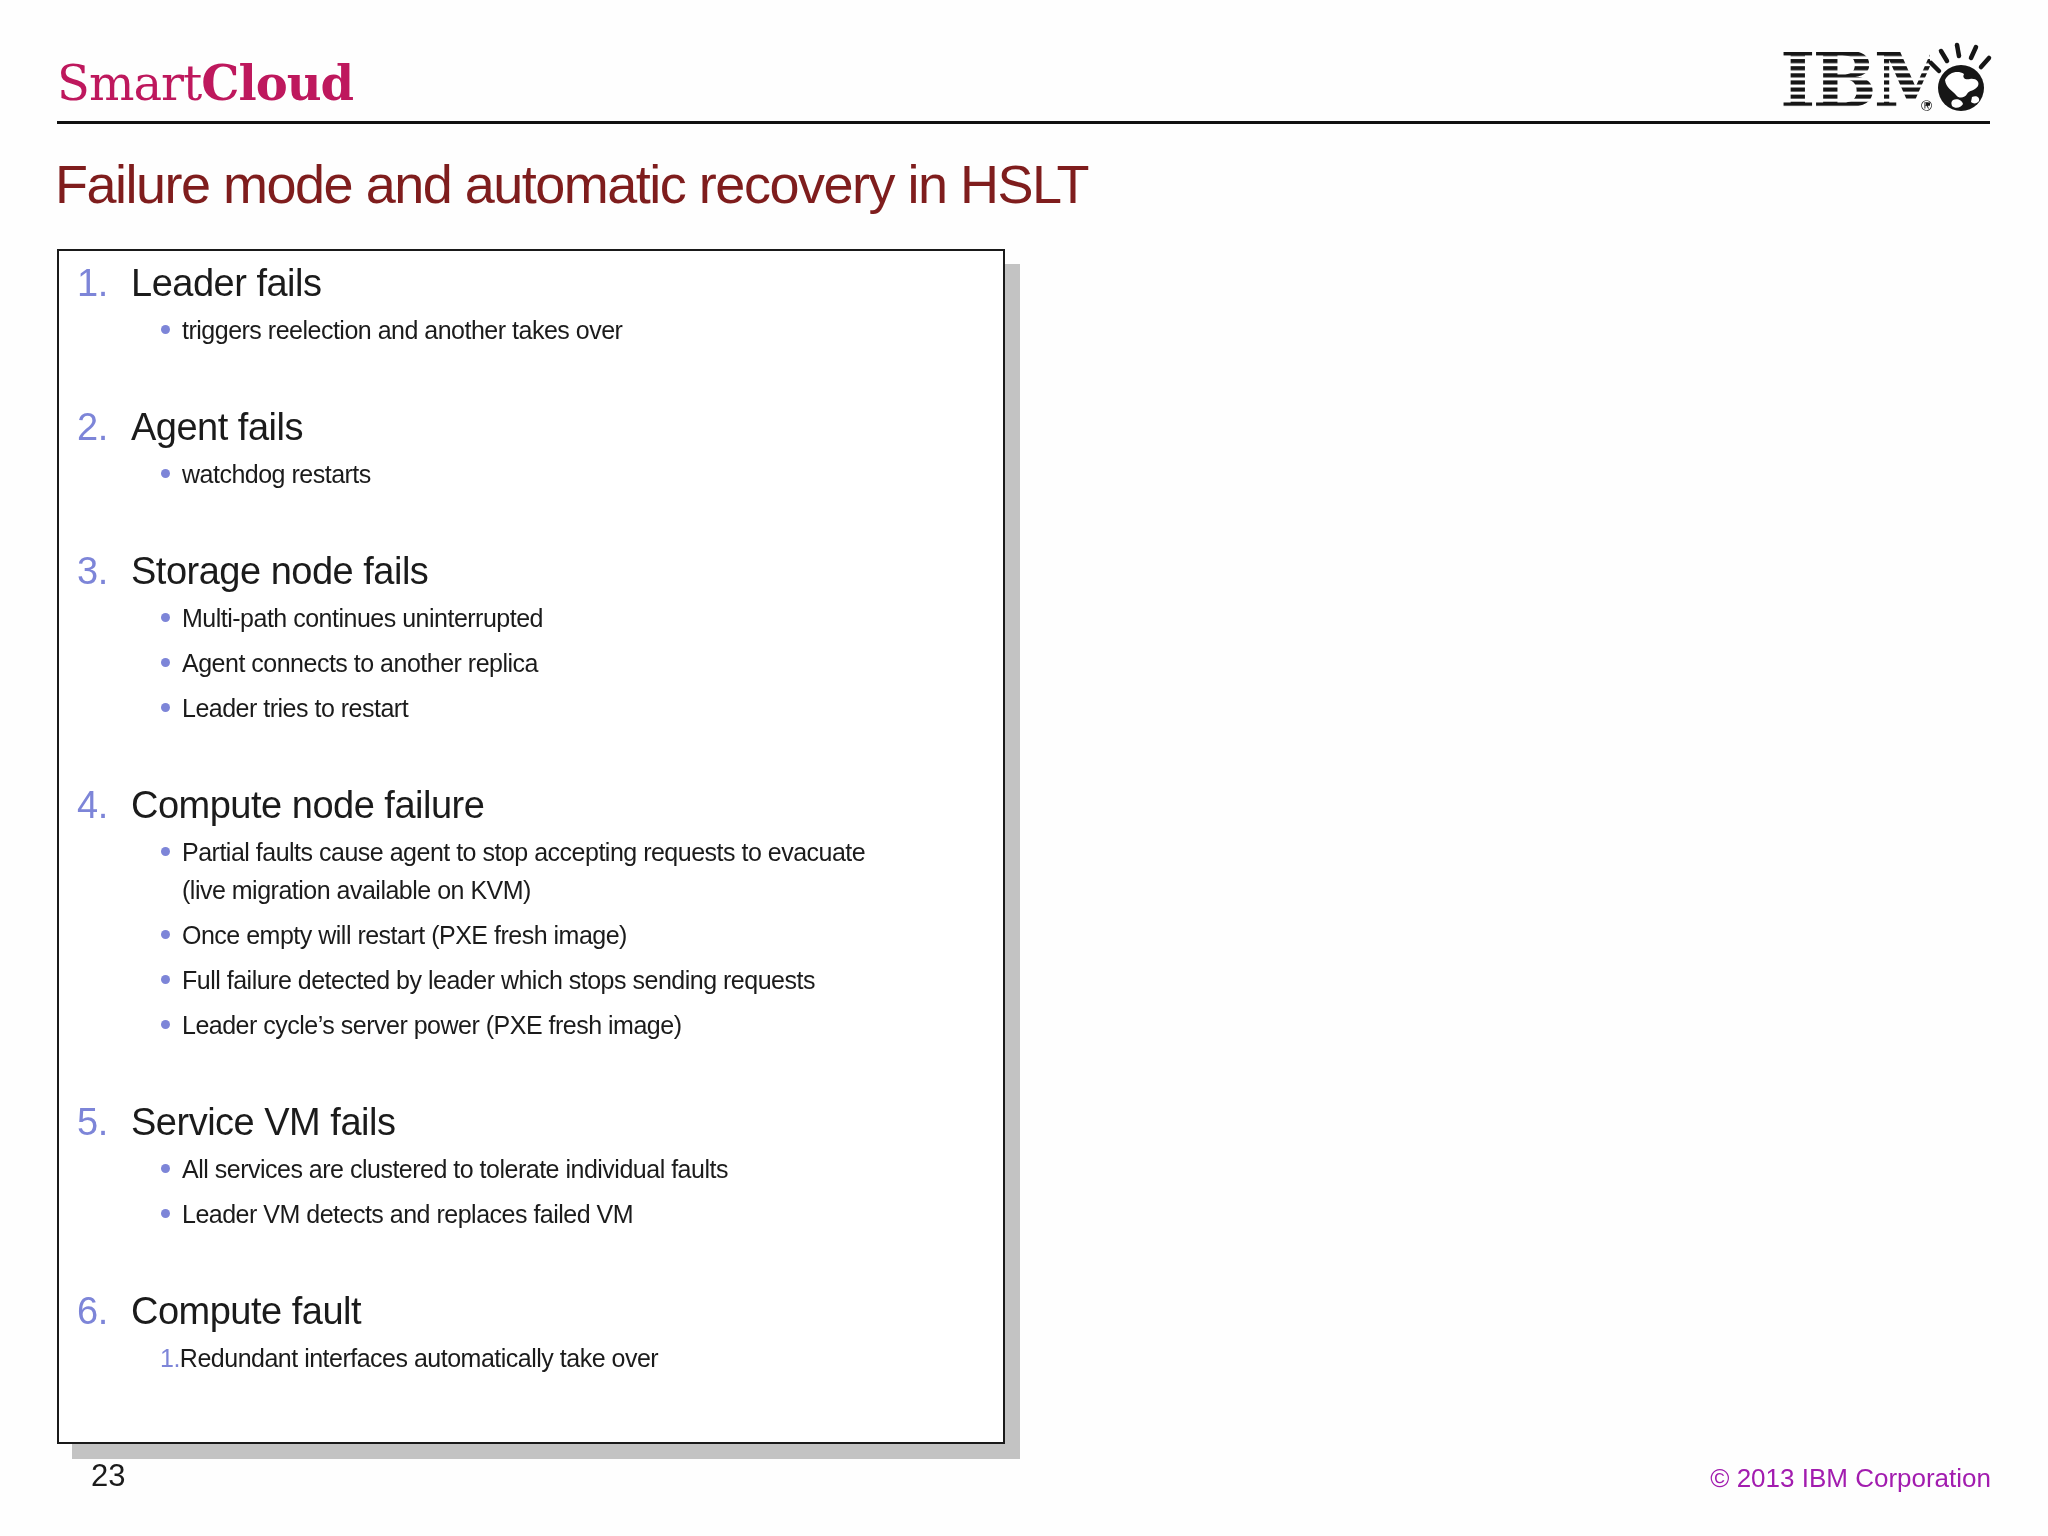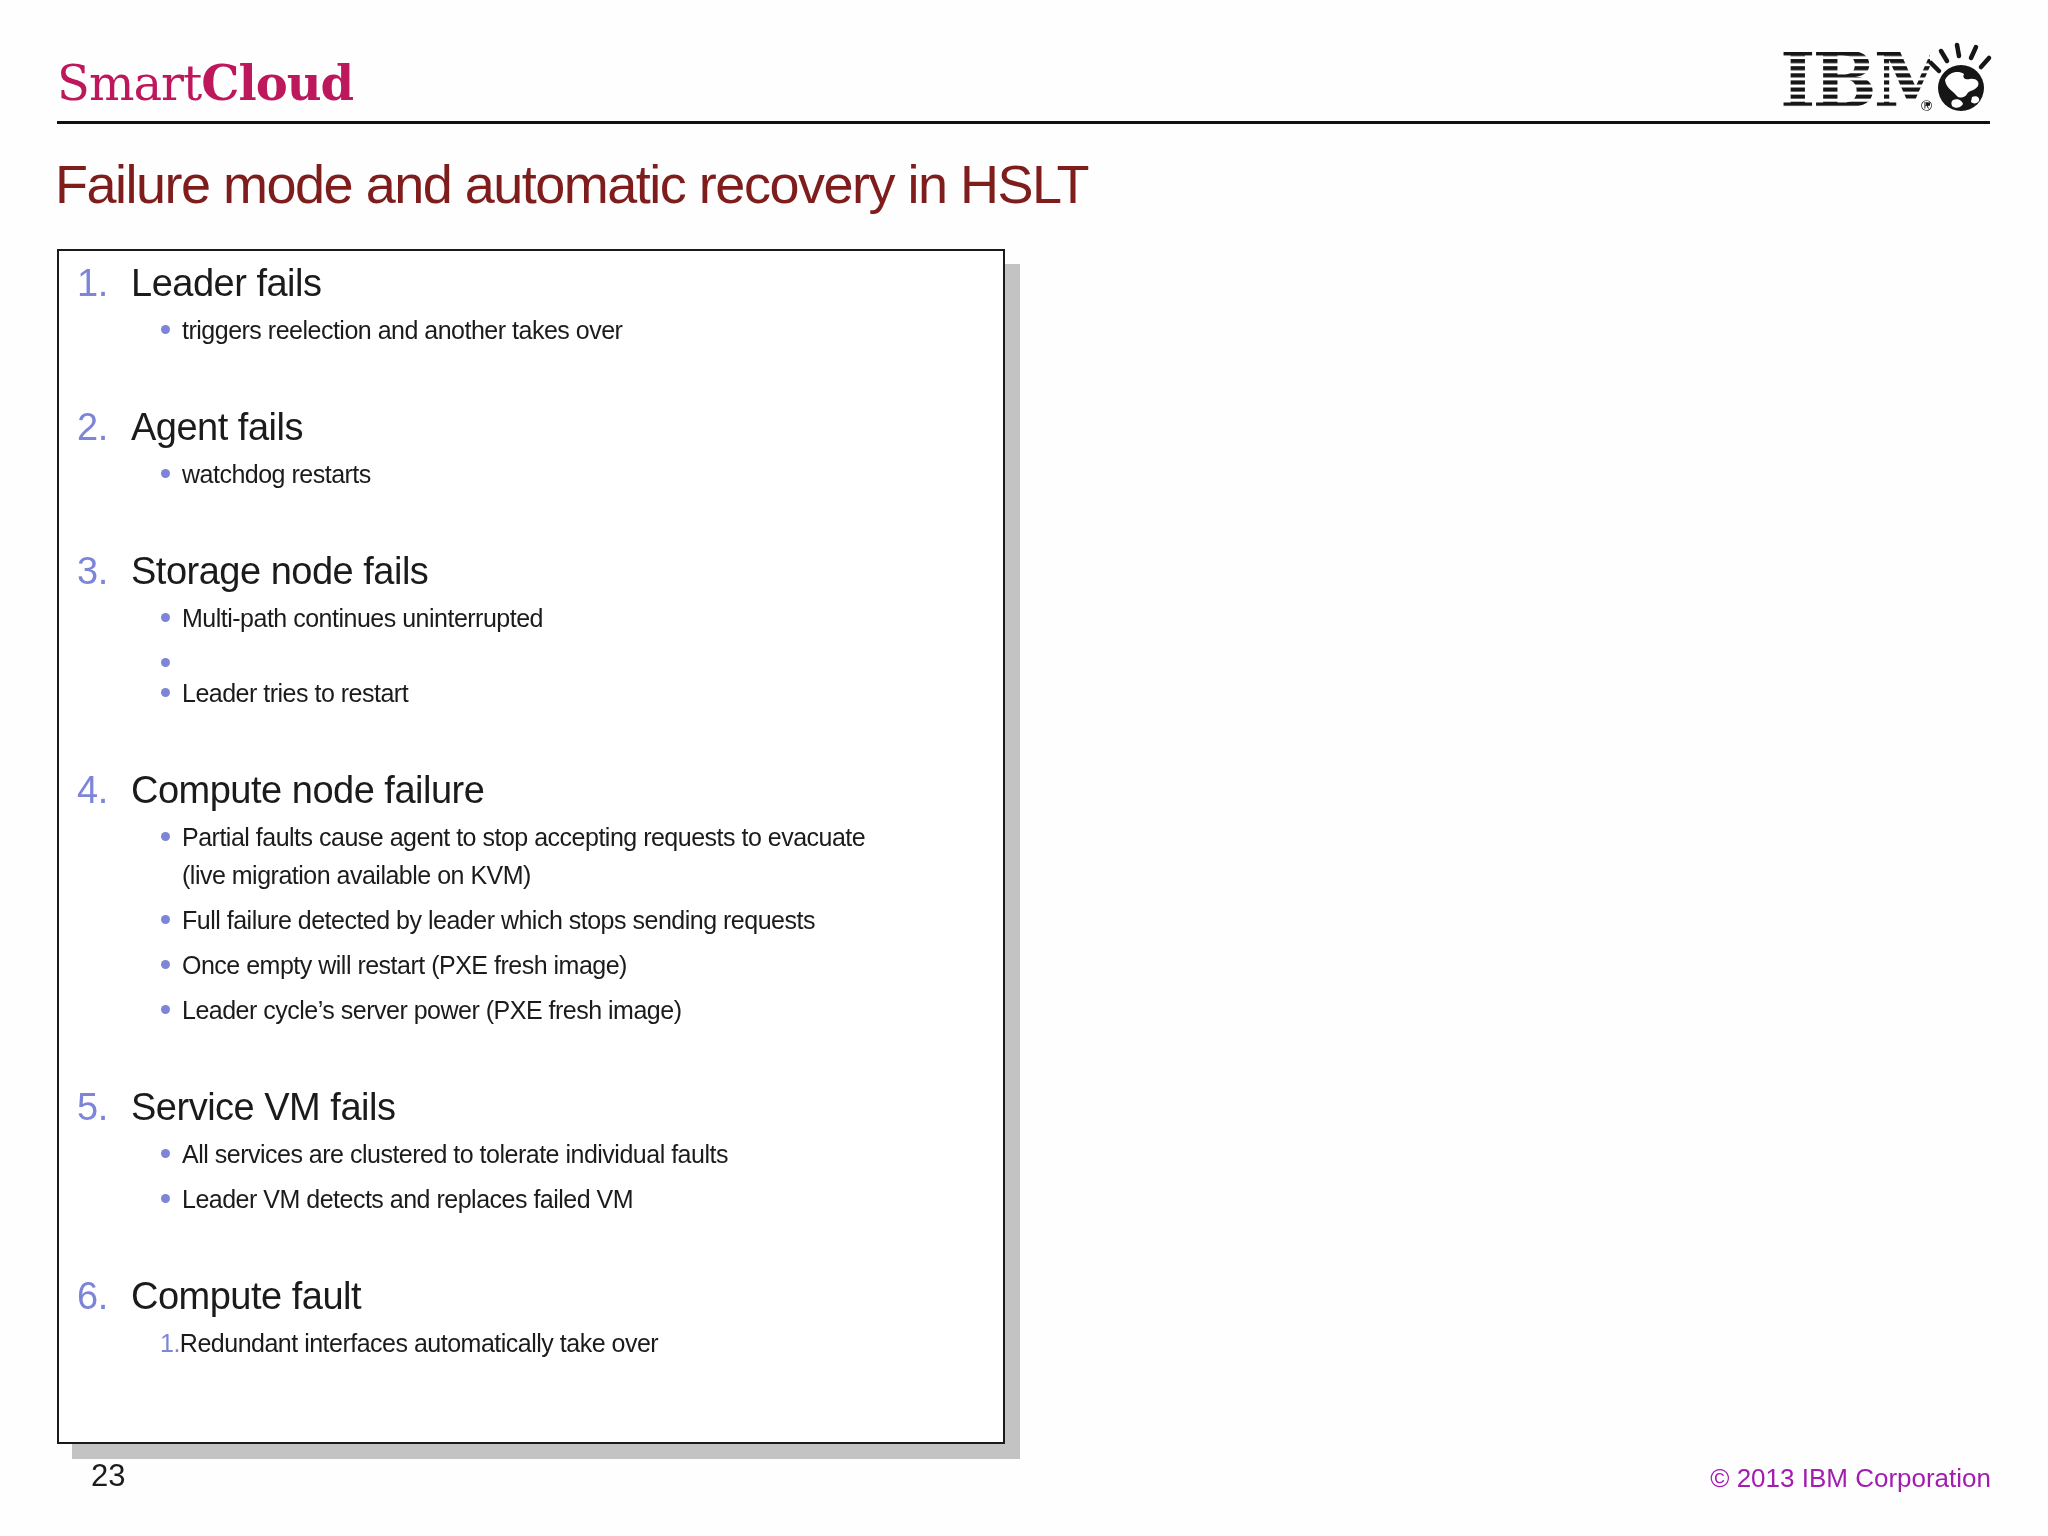--- a/index.html
+++ b/index.html
@@ -135,45 +135,46 @@
       <span class="num">3.</span>
       <span class="label">Storage node fails</span>
     </div>
     <div class="bullets">
       <div class="bullet">
         <span class="dot"></span>
         <span class="btext">Multi-path continues uninterrupted</span>
       </div>
       <div class="bullet">
         <span class="dot"></span>
+        <span class="btext">Agent connects to another replica</span>
       </div>
       <div class="bullet">
         <span class="dot"></span>
         <span class="btext">Leader tries to restart</span>
       </div>
     </div>
   </div>
 
   <div class="item">
     <div class="item-head">
       <span class="num">4.</span>
       <span class="label">Compute node failure</span>
     </div>
     <div class="bullets bullets-narrow">
       <div class="bullet">
         <span class="dot"></span>
         <span class="btext">Partial faults cause agent to stop accepting requests to evacuate (live migration available on KVM)</span>
       </div>
       <div class="bullet">
         <span class="dot"></span>
+        <span class="btext">Once empty will restart (PXE fresh image)</span>
+      </div>
+      <div class="bullet">
+        <span class="dot"></span>
         <span class="btext">Full failure detected by leader which stops sending requests</span>
-      </div>
-      <div class="bullet">
-        <span class="dot"></span>
-        <span class="btext">Once empty will restart (PXE fresh image)</span>
       </div>
       <div class="bullet">
         <span class="dot"></span>
         <span class="btext">Leader cycle’s server power (PXE fresh image)</span>
       </div>
     </div>
   </div>
 
   <div class="item">
     <div class="item-head">

